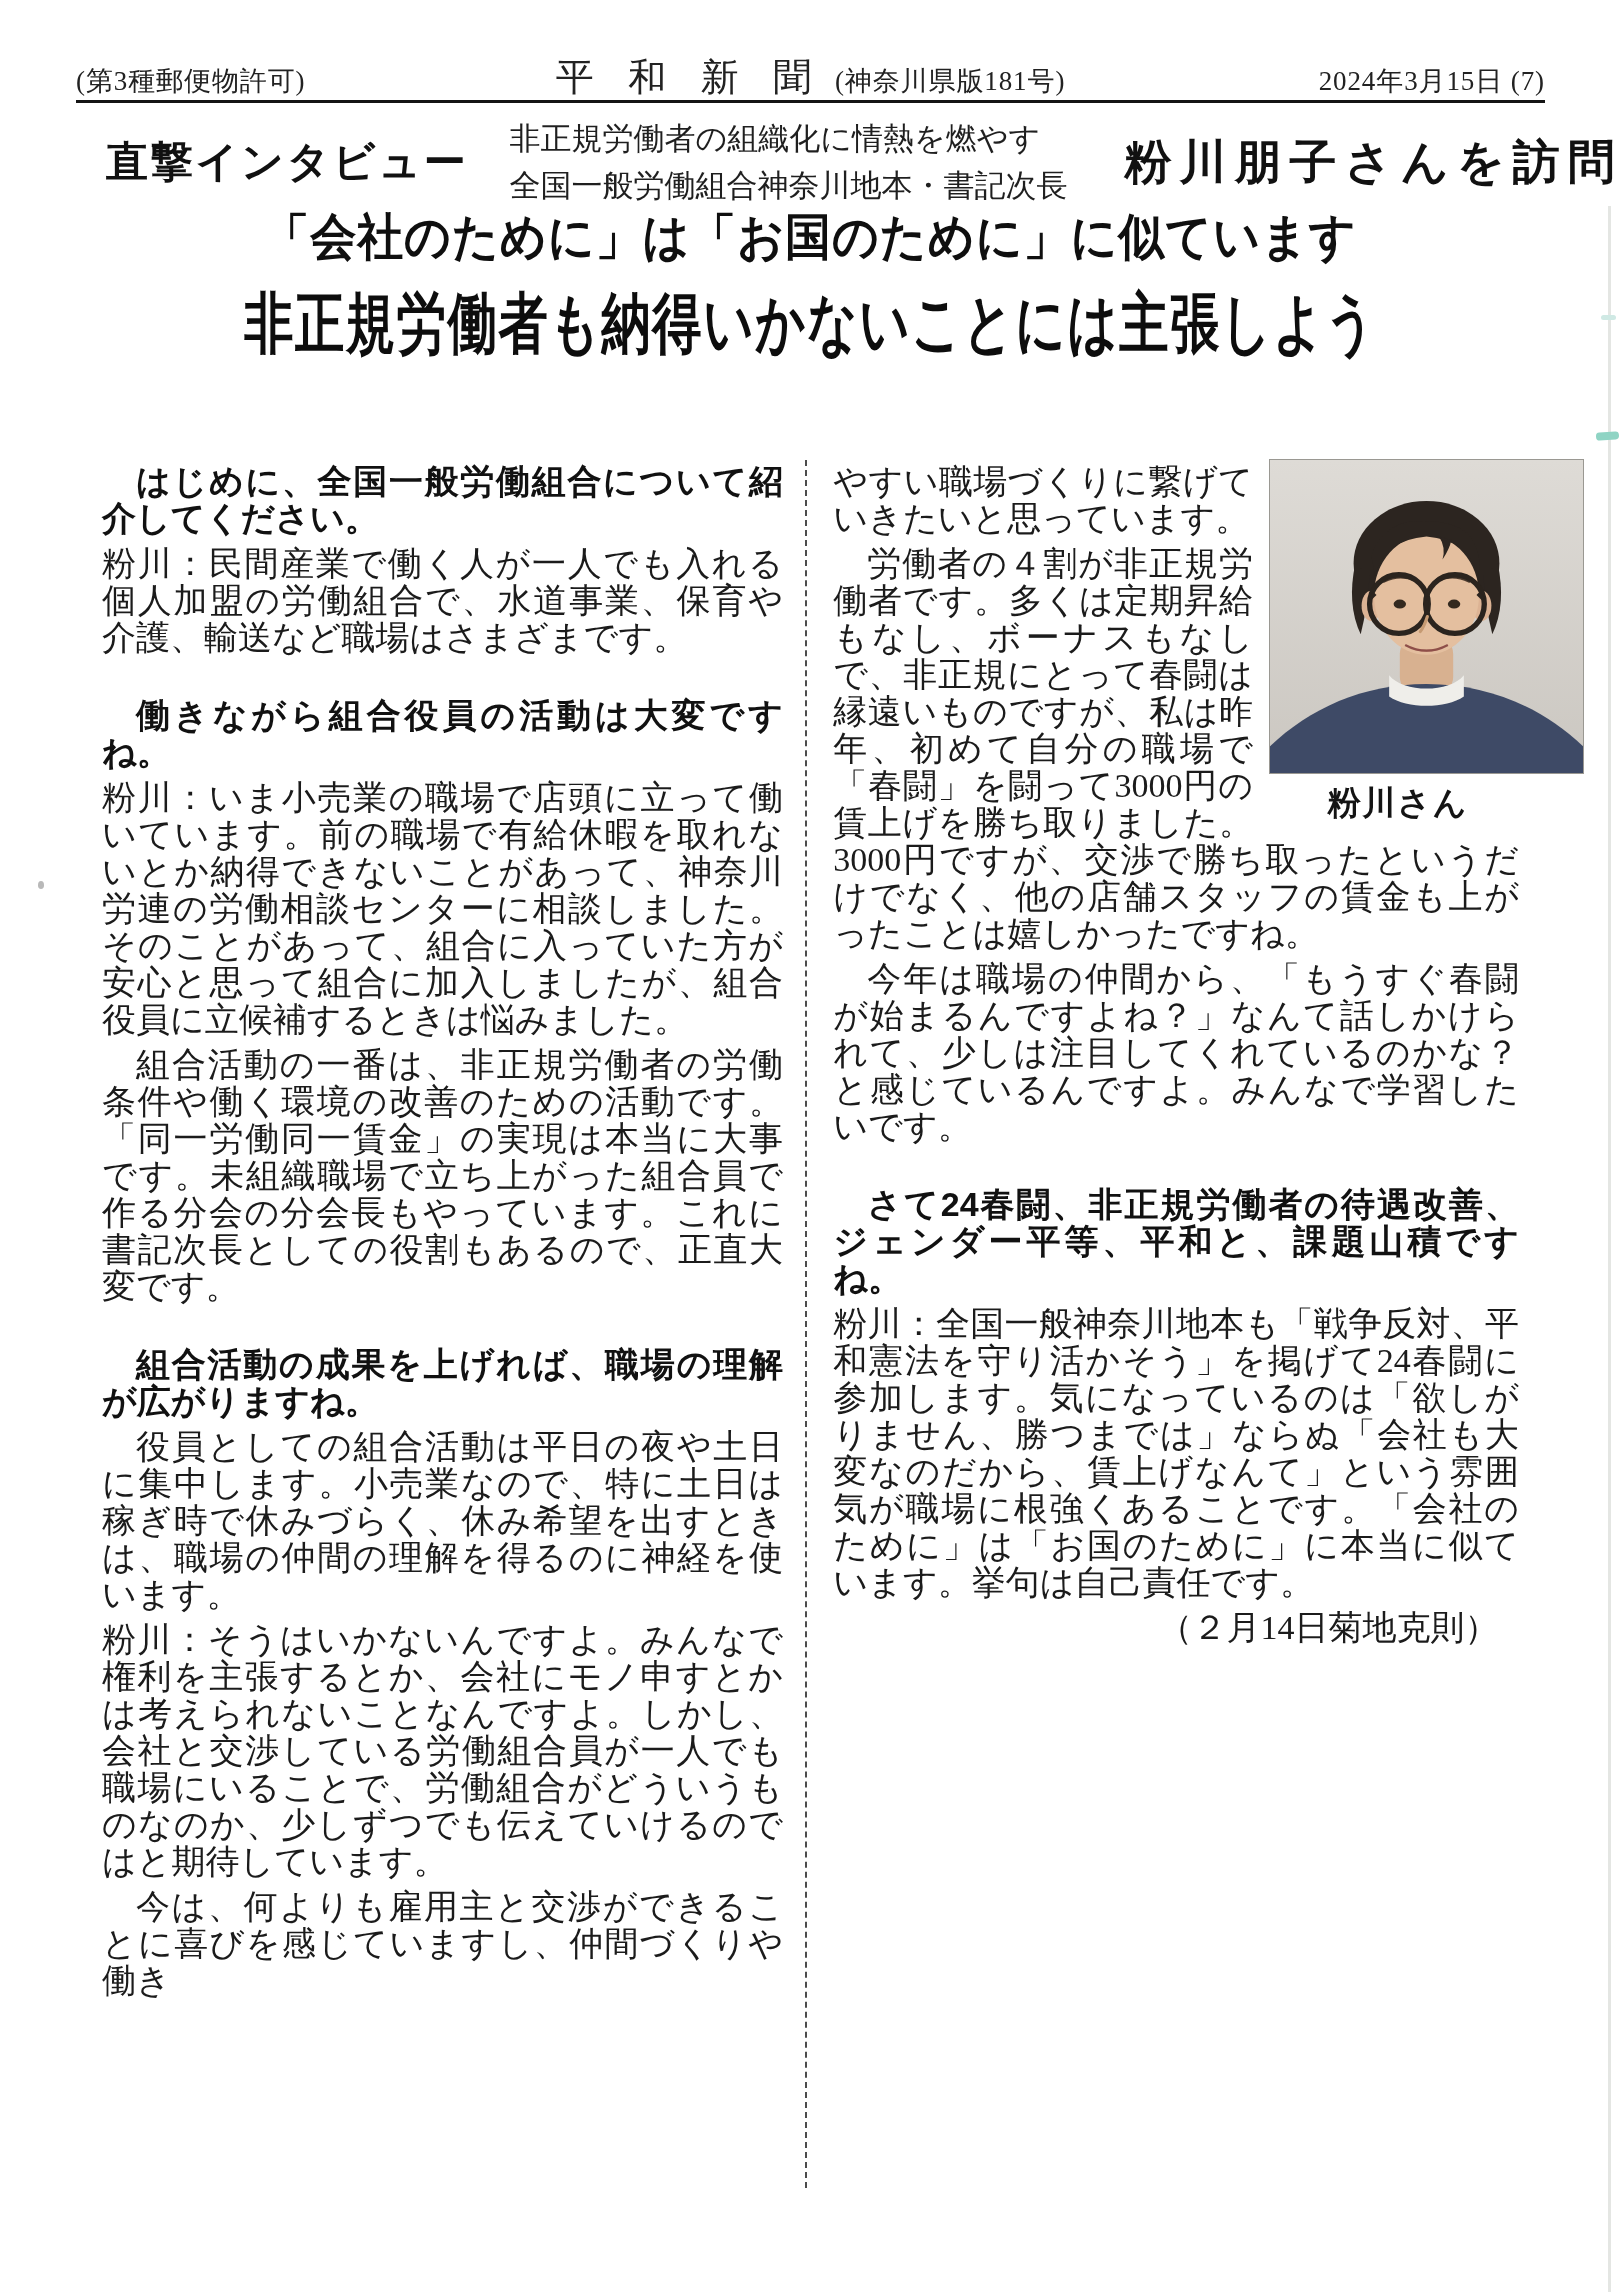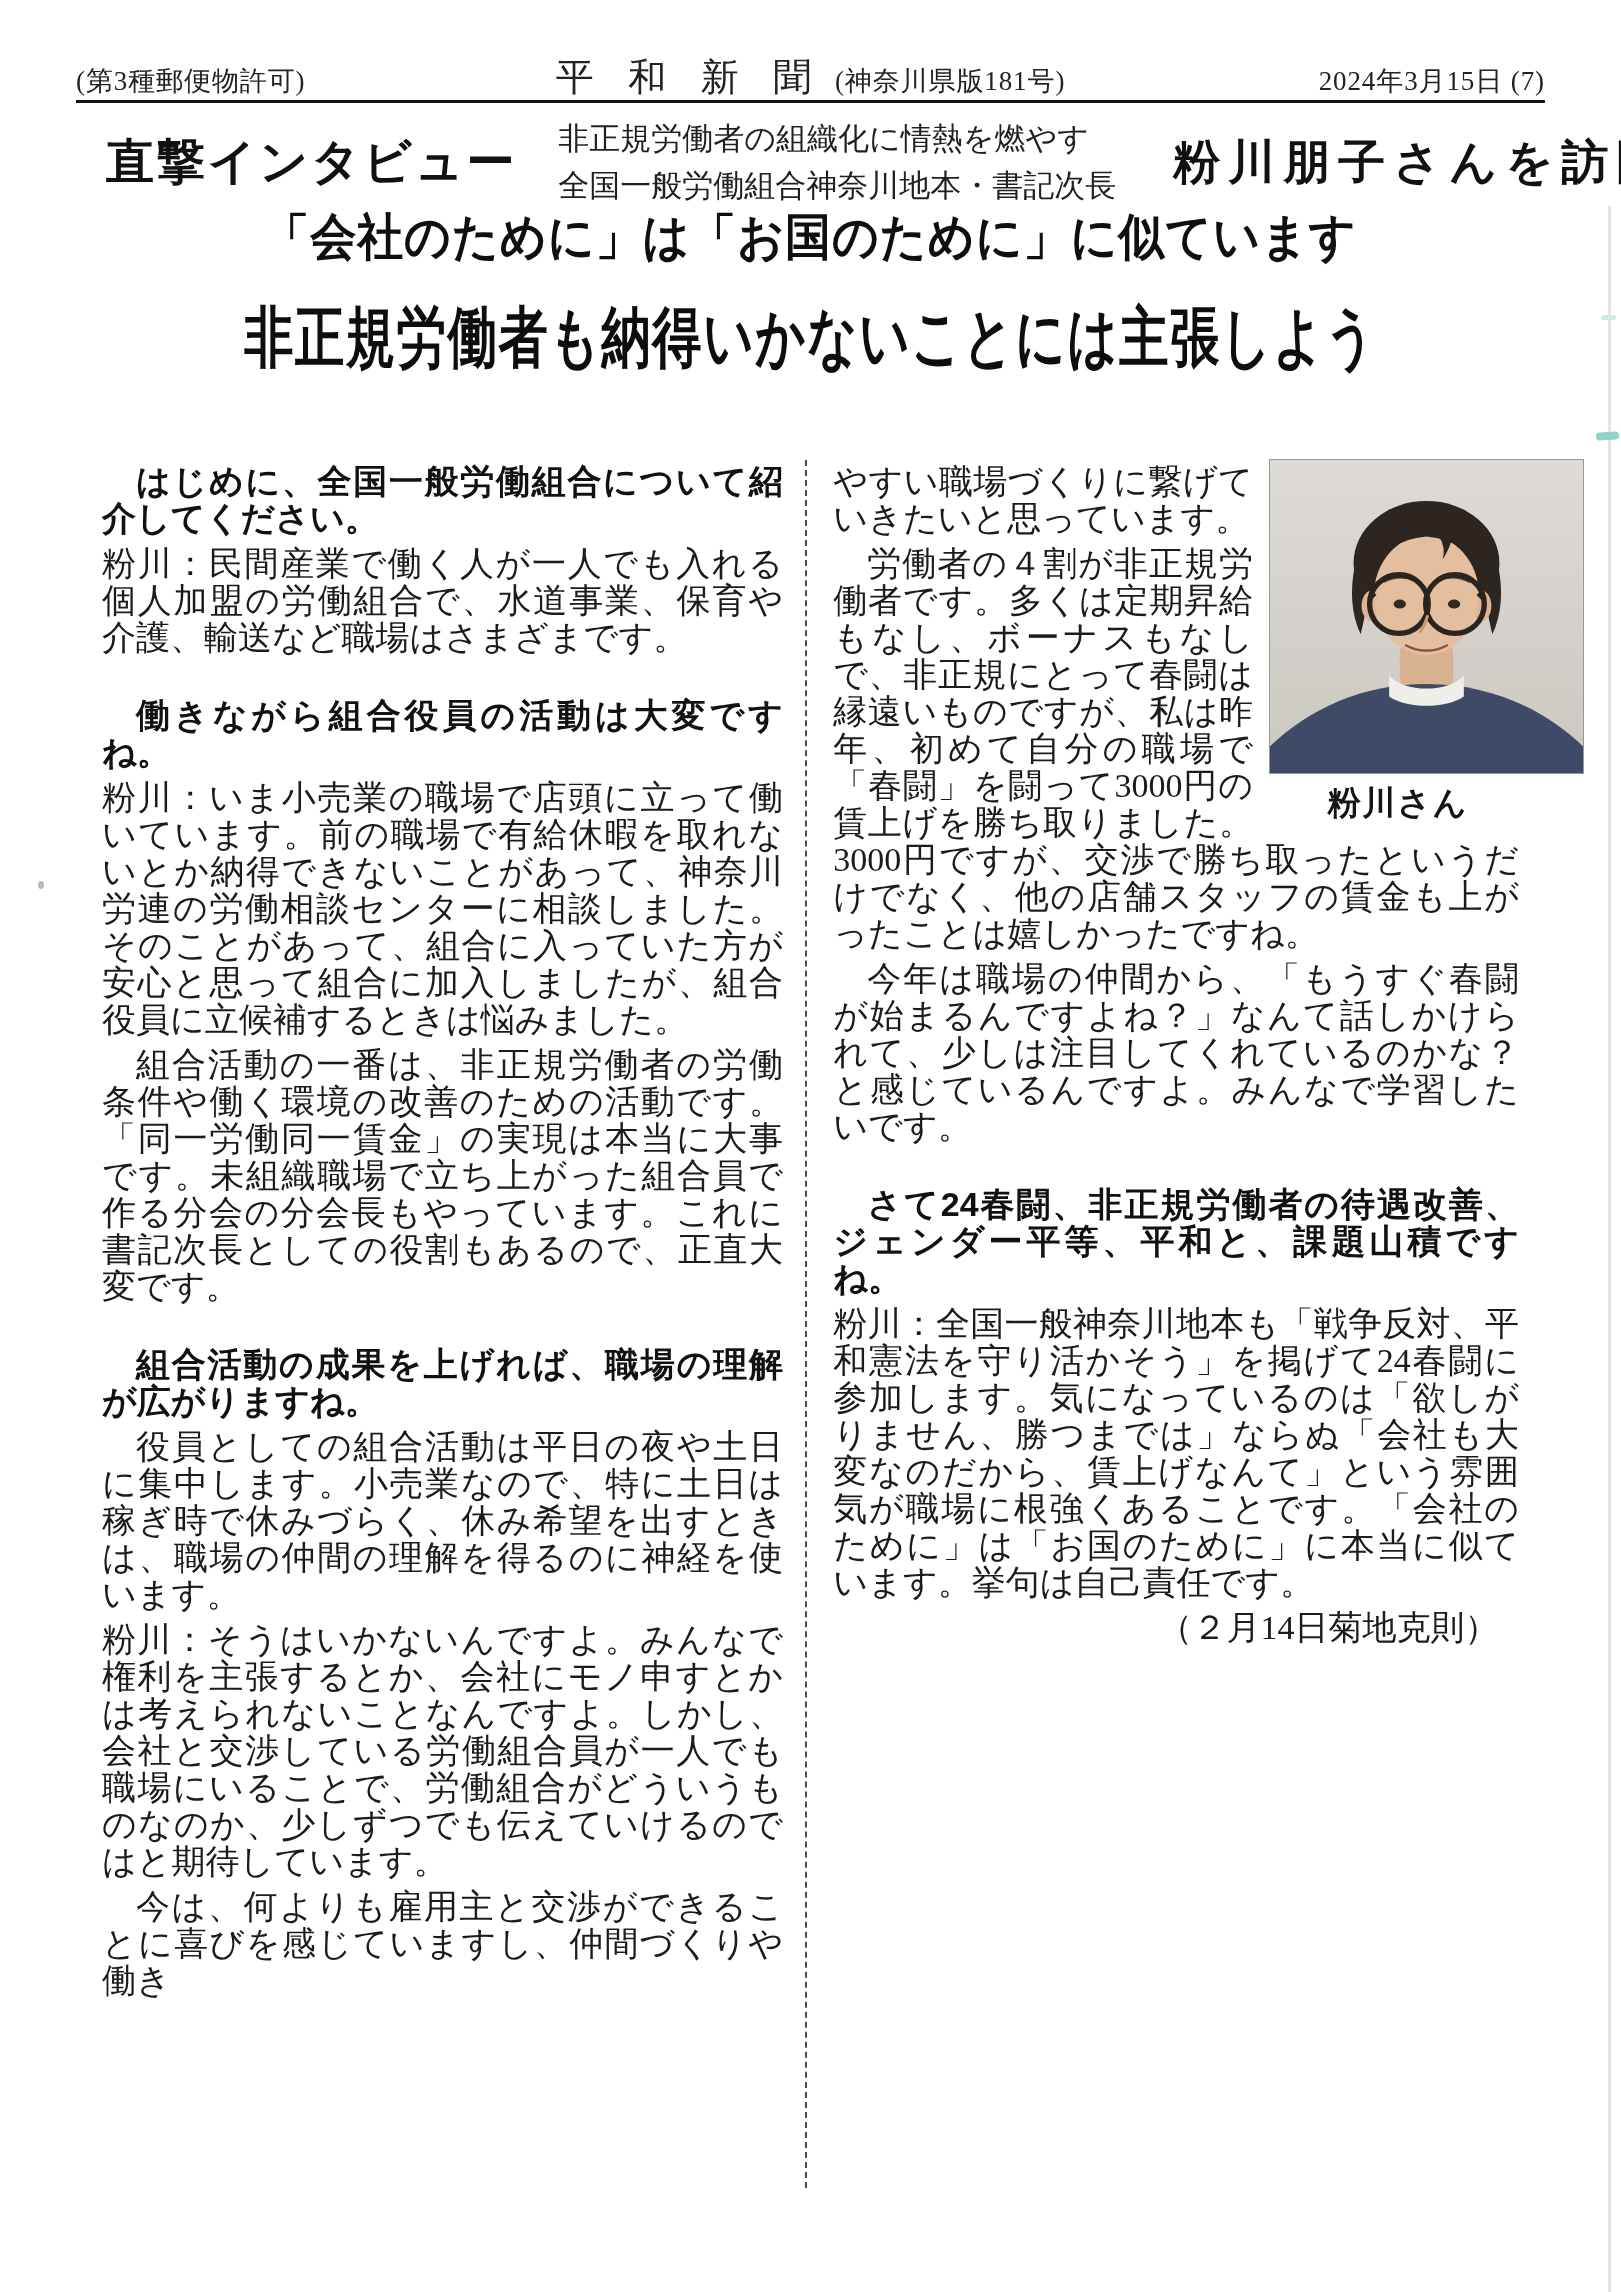--- a/index.html
+++ b/index.html
@@ -31,36 +31,36 @@
     border-bottom:5.4px solid #ffffff;
     box-shadow:0 7.2px 0 -4.5px #8a8a8a;
   }
 
   
   .kicker {
     position:absolute; top:115px; left:106px; right:90px;
     display:flex; align-items:center; gap:41px;
   }
   .kicker-label {
-    font-size:48px; font-weight:900; letter-spacing:2.7px; white-space:nowrap; color:#111;
+    font-size:42px; font-weight:900; letter-spacing:2.7px; white-space:nowrap; color:#111;
   }
   .kicker-sub { font-size:31px; line-height:47px; color:#1f1f1f; white-space:nowrap; }
   .kicker-visit {
     font-size:47px; font-weight:900; letter-spacing:8px; white-space:nowrap; color:#111;
     margin-left:16px;
   }
 
   
   .headline1 {
     position:absolute; top:204px; left:0; width:100%;
     text-align:center; font-weight:900; font-size:50px; letter-spacing:0.9px; color:#0f0f0f;
   }
   .headline1 > span { display:inline-block; transform:scaleX(0.92); transform-origin:center; }
   .headline2 {
-    position:absolute; top:301px; left:0; width:100%;
+    position:absolute; top:287px; left:0; width:100%;
     text-align:center; font-weight:900; font-size:56px; letter-spacing:1.8px; color:#0d0d0d;
   }
   .headline2 > span { display:inline-block; transform:scale(0.88,1.18); transform-origin:center; }
 
   
   .body-area {
     position:absolute; top:455px; left:94px; right:94px;
     display:flex; align-items:flex-start;
   }
   .col-left  { width:697px; flex:none; }

